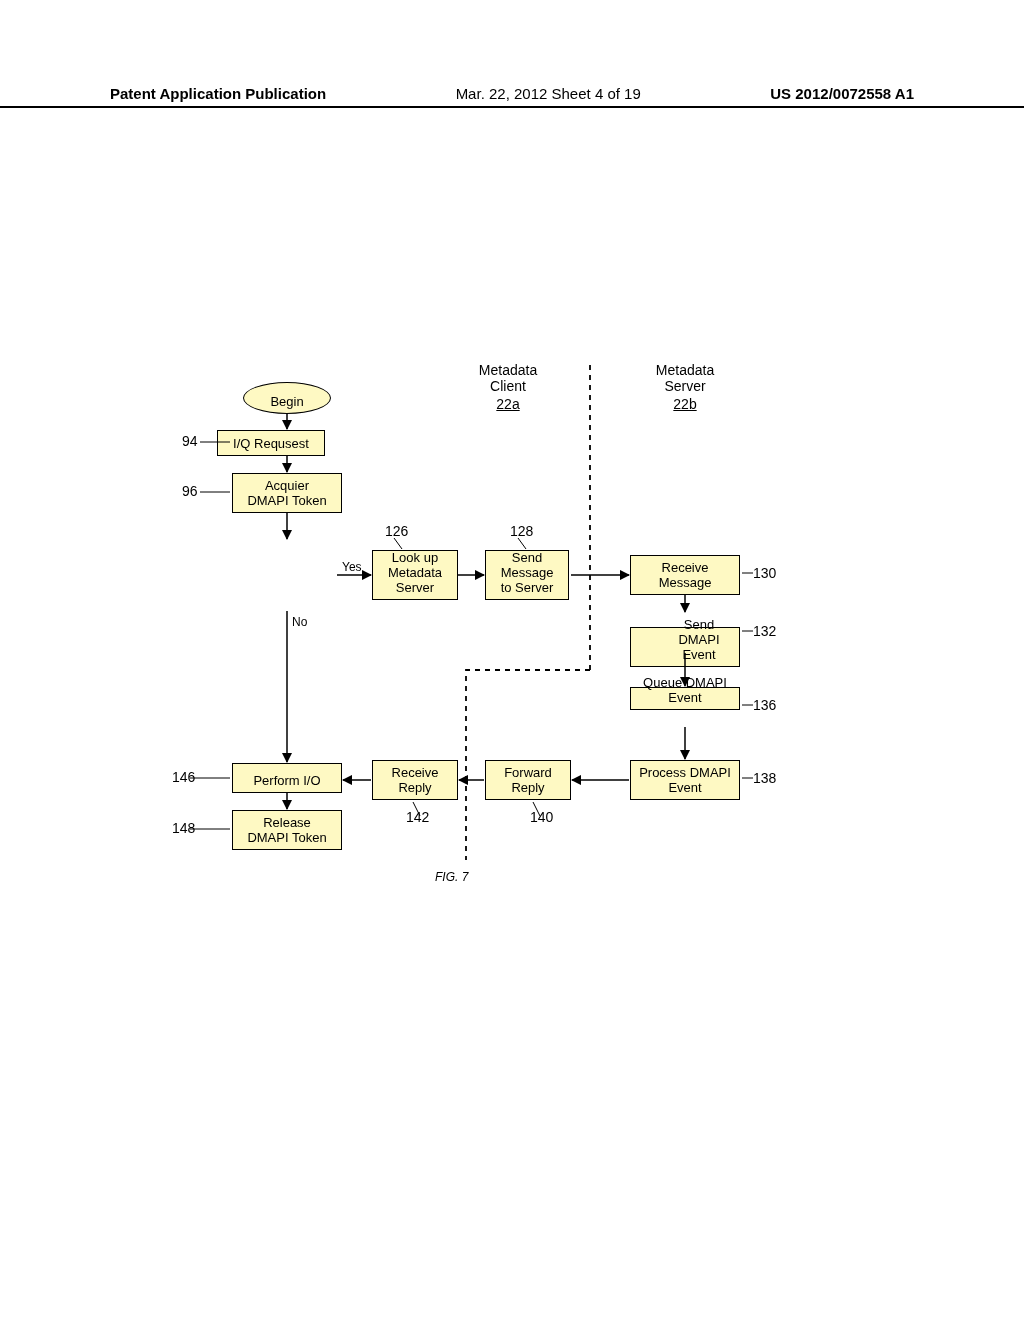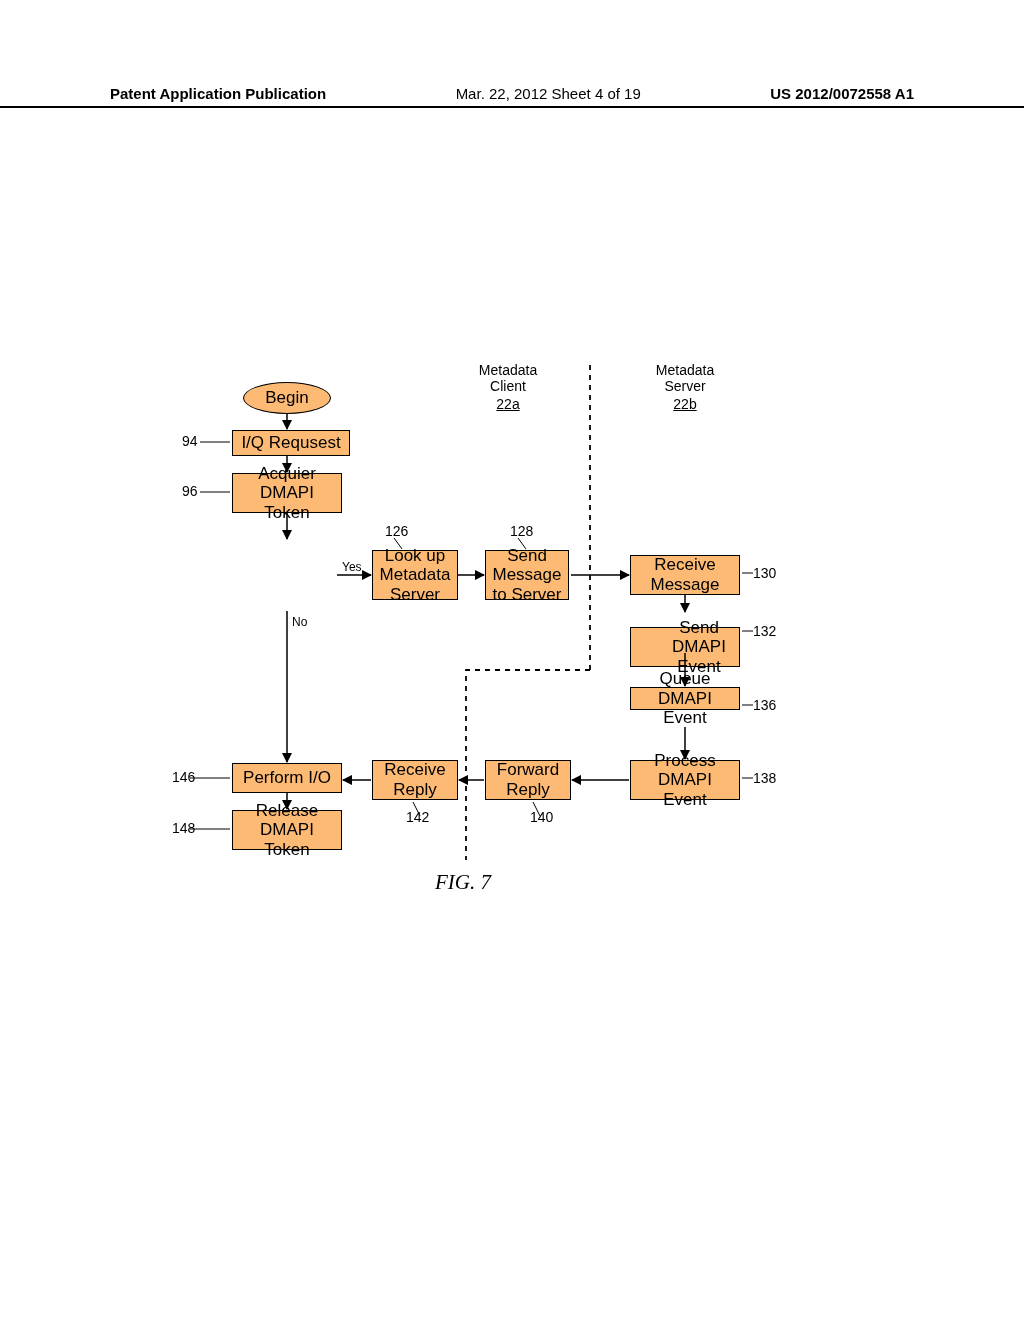--- a/index.html
+++ b/index.html
@@ -40,26 +40,26 @@
     font-size: 14px;
     line-height: 1.15;
   }
   .col-label .small { display:block; }
   .col-label .underline { text-decoration: underline; display:inline-block; margin-top:2px; }
 
   
   .box {
     position: absolute;
     border: 1.5px solid #000;
-    background: #fdba74;
+    background: #fef9c3;
     display: flex;
-    align-items: center;
+    align-items: flex-end;
     justify-content: center;
     text-align: center;
-    font-size: 17px;
+    font-size: 13px;
     line-height: 1.15;
     padding: 3px 4px;
   }
   .oval {
     border-radius: 50%;
     width: 88px; height: 32px;
   }
 
   
   .diamond-wrap {
@@ -85,22 +85,22 @@
     position: absolute;
     font-size: 14px;
   }
   .edge-label {
     position: absolute;
     font-size: 12px;
   }
   .fig-label {
     position: absolute;
     font-style: italic;
-    font-size: 21px;
-    font-family: Liberation Serif, serif;
+    font-size: 12px;
+    font-family: Liberation Sans, sans-serif;
   }
 
   
   svg.overlay {
     position: absolute;
     left: 0; top: 0;
     width: 730px; height: 600px;
     pointer-events: none;
   }
 </style>
@@ -123,21 +123,21 @@
   <div class="col-label" style="left:490px; top:12px; width:90px;">
     <span class="small" style="white-space:pre-line;">Metadata
 Server</span>
     <span class="underline">22b</span>
   </div>
 
   <div class="box oval" style="left:93px; top:32px;">
       <span>Begin</span>
     </div>
 
-  <div class="box" style="left:82px; top:80px; width:118px; height:26px;">
+  <div class="box" style="left:67px; top:80px; width:108px; height:26px;">
       <span>I/Q Requsest</span>
     </div>
   <div class="ref" style="left:32px; top:83px;">94</div>
 
   <div class="box" style="left:82px; top:123px; width:110px; height:40px;">
       <span style="white-space:pre-line;">Acquier
 DMAPI Token</span>
     </div>
   <div class="ref" style="left:32px; top:133px;">96</div>
 

